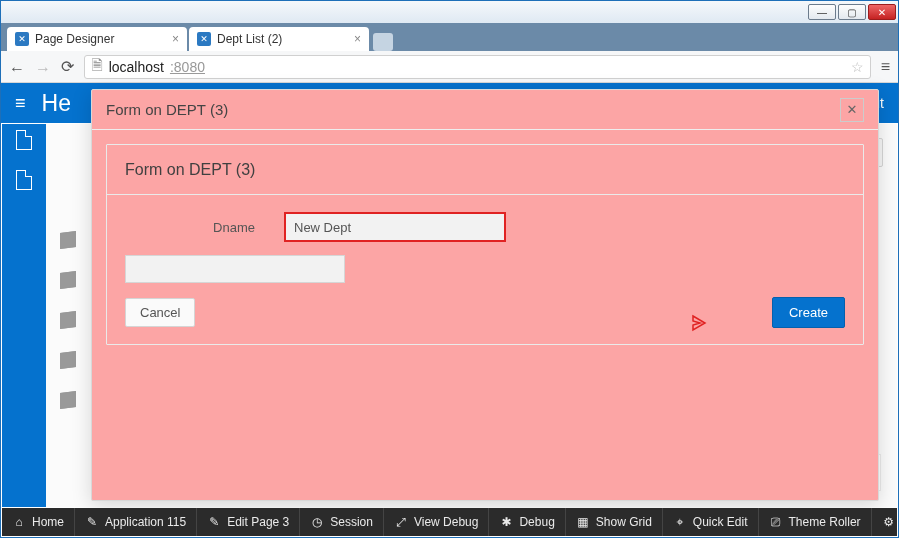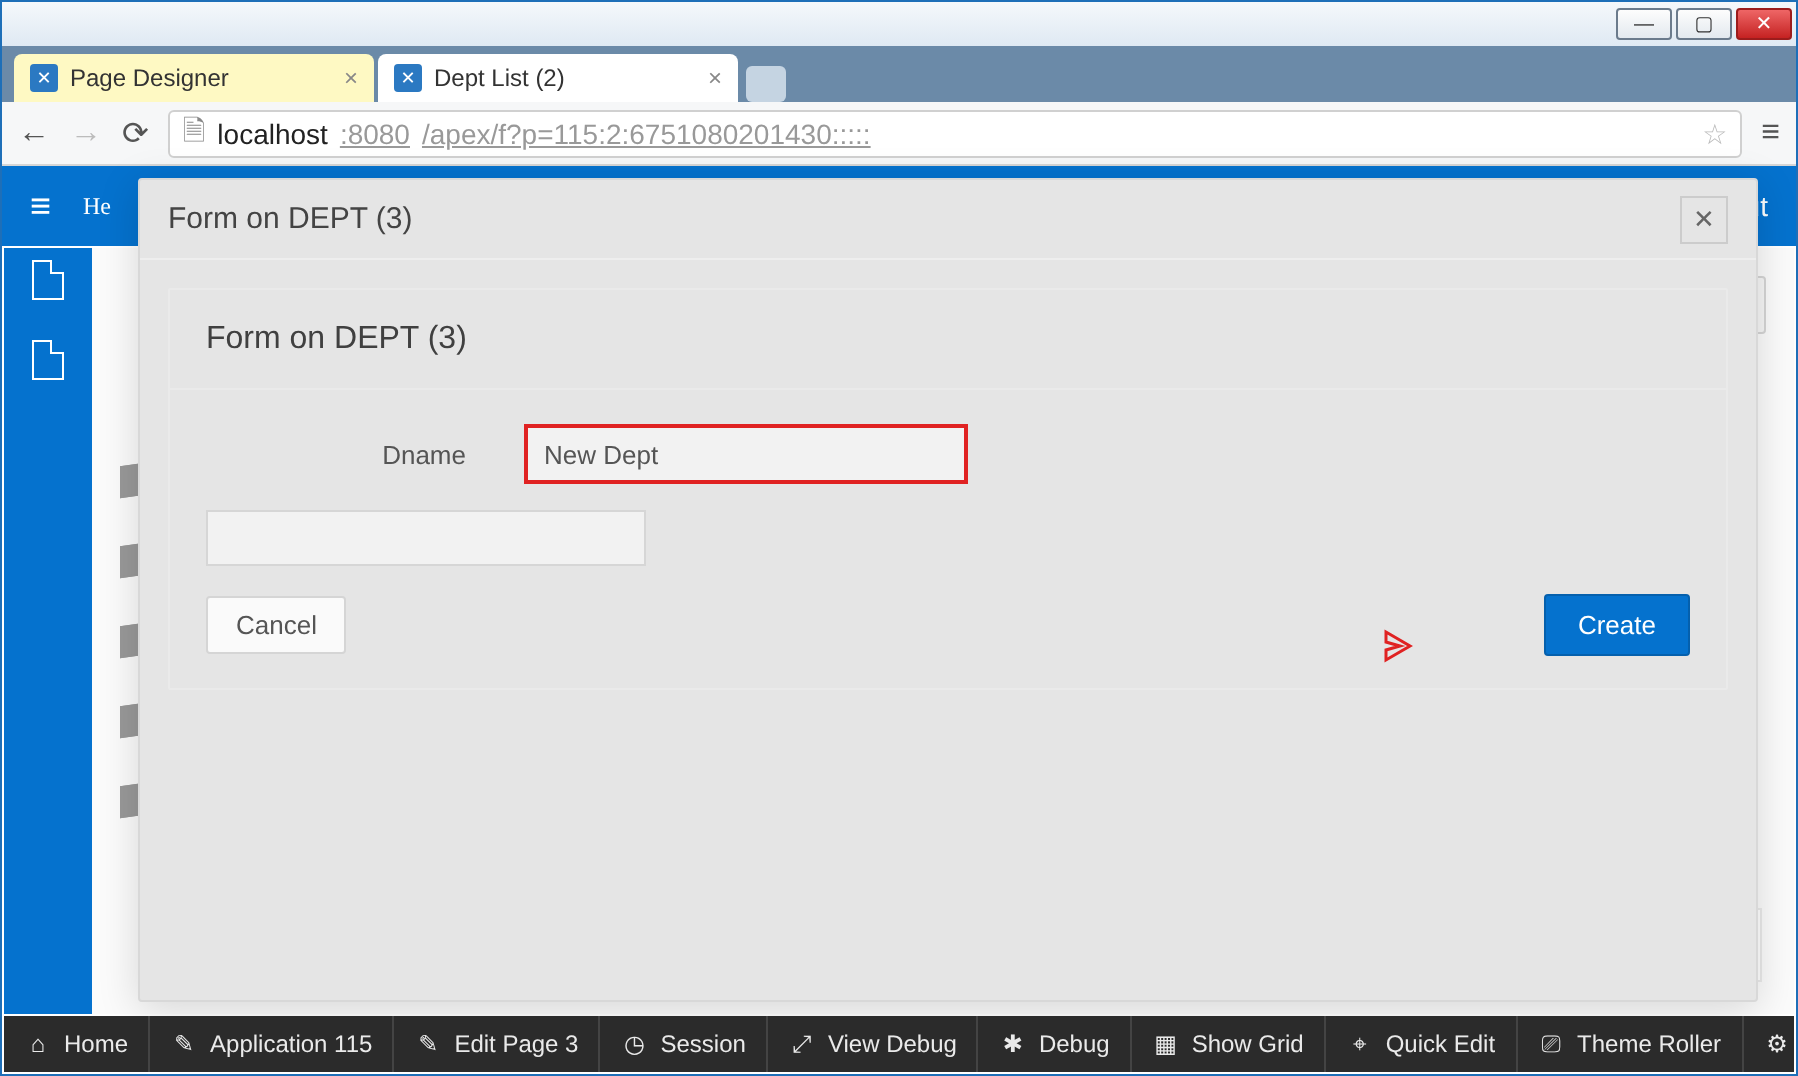--- a/index.html
+++ b/index.html
@@ -6,41 +6,41 @@
 body { width: 899px; height: 538px; overflow: hidden; background: #fff; position: relative; }
 
 
 .winframe { position:absolute; inset:0; border:1px solid #1e6fb8; }
 .wintitlebar { height:22px; background:linear-gradient(#f5f8fb,#dfe9f3); display:flex; align-items:center; justify-content:flex-end; padding:0 2px; gap:2px; }
 .winbtn { width:28px; height:16px; border:1px solid #6b7b8c; border-radius:2px; display:flex; align-items:center; justify-content:center; font-size:10px; color:#333; background:linear-gradient(#fdfdfd,#e3e9ef); }
 .winbtn.cls { background:linear-gradient(#e66,#c52222); color:#fff; border-color:#9c1c1c; }
 
 
 .tabstrip { height:28px; background:#6b8aa8; display:flex; align-items:flex-end; padding-left:6px; gap:2px; }
-.tab { height:24px; background:#fef9c3; border-radius:4px 4px 0 0; display:flex; align-items:center; padding:0 8px; font-size:12px; color:#333; min-width:180px; gap:6px; }
+.tab { height:24px; background:#ffffff; border-radius:4px 4px 0 0; display:flex; align-items:center; padding:0 8px; font-size:12px; color:#333; min-width:180px; gap:6px; }
 .tab.active { background:#ffffff; }
 .tab .x { margin-left:auto; color:#888; font-size:12px; }
 .tabicon { width:14px; height:14px; background:#2b79c2; display:inline-block; border-radius:2px; position:relative; }
 .tabicon::after { content:"✕"; position:absolute; inset:0; color:#fff; font-size:9px; display:flex; align-items:center; justify-content:center; }
 .newtab { width:20px; height:18px; background:#c5d4e2; margin-left:2px; border-radius:3px; }
 
 
 .addr { height:32px; background:#f6f7f8; border-bottom:1px solid #d6d6d6; display:flex; align-items:center; padding:0 8px; gap:10px; color:#555; }
 .addr .navicon { font-size:16px; color:#555; }
 .addr .navicon.dis { color:#bcbcbc; }
 .urlbox { flex:1; height:24px; border:1px solid #d0d0d0; border-radius:3px; background:#fff; display:flex; align-items:center; padding:0 6px; gap:6px; font-size:14px; color:#333; }
 .urlbox .host { color:#222; }
 .urlbox .rest { color:#999;text-decoration:underline; }
 .star { margin-left:auto; color:#bbb; }
 .burger { font-size:16px; color:#555; }
 
 
 .apexhdr { height:40px; background:#0572ce; color:#fff; display:flex; align-items:center; padding:0 14px; gap:16px; font-size:16px; }
 .apexhdr .ham { font-size:18px; }
-.apexhdr .title { font-size:12px;font-family:Liberation Serif, serif; }
+.apexhdr .title { font-size:23px; }
 .apexhdr .logout { margin-left:auto; font-size:14px; }
 
 
 .leftrail { position:absolute; left:1px; top:123px; width:44px; bottom:30px; background:#0572ce; display:flex; flex-direction:column; align-items:center; padding-top:6px; gap:20px; }
 .leftrail .fileicon { width:16px; height:20px; border:1.5px solid #fff; position:relative; }
 .leftrail .fileicon::after { content:""; position:absolute; top:-1px; right:-1px; width:6px; height:6px; background:#0572ce; border-left:1.5px solid #fff; border-bottom:1.5px solid #fff; }
 
 
 .content { position:absolute; left:45px; right:1px; top:123px; bottom:30px; background:#fbfbfb; padding:14px; }
 .topbtnrow { display:flex; justify-content:flex-end; }
@@ -50,21 +50,21 @@
 .rowstub::before,.rowstub::after { content:""; position:absolute; background:#999; }
 .rowstub::before { left:0; top:0; width:14px; height:14px; border:1px solid #999; transform:skewY(-8deg); }
 
 
 .devbar { position:absolute; left:1px; right:1px; bottom:1px; height:28px; background:#2b2b2b; color:#eaeaea; display:flex; align-items:center; font-size:12px; }
 .devitem { display:flex; align-items:center; gap:6px; padding:0 10px; border-right:1px solid #444; height:100%; white-space:nowrap; }
 .devitem:last-child { border-right:none; margin-left:auto; }
 .devicon { width:14px; height:14px; display:inline-flex; align-items:center; justify-content:center; font-size:12px; }
 
 
-.modal { position:absolute; left:68px; right:19px; top:88px; background:#e5e5e5; border:1px solid #d8d8d8; border-radius:2px; box-shadow:0 4px 20px rgba(0,0,0,.15); }
+.modal { position:absolute; left:90px; right:19px; top:88px; background:#fca5a5; border:1px solid #d8d8d8; border-radius:2px; box-shadow:0 4px 20px rgba(0,0,0,.15); }
 .modal-head { height:40px; display:flex; align-items:center; padding:0 14px; border-bottom:1px solid #eee; }
 .modal-head .t { font-size:15px; color:#444; }
 .modal-head .c { margin-left:auto; width:24px; height:24px; border:1px solid #ccc; display:flex; align-items:center; justify-content:center; color:#666; font-size:13px; }
 .modal-body { padding:14px; height:370px; }
 .panel { border:1px solid #eaeaea; border-radius:1px; }
 .panel-h { height:50px; display:flex; align-items:center; padding:0 18px; font-size:16px; color:#404040; border-bottom:1px solid #eaeaea; }
 .panel-b { padding:18px 18px 16px; }
 .frow { display:flex; align-items:center; margin-bottom:14px; }
 .flabel { width:160px; text-align:right; padding-right:30px; font-size:13px; color:#555; }
 .finput { width:220px; height:28px; border:1px solid #d6d6d6; background:#f2f2f2; padding:12px 8px; font-size:13px; color:#555; }
@@ -107,21 +107,20 @@
   </div>
 
   <div class="addr">
     <span class="navicon">←</span>
     <span class="navicon dis">→</span>
     <span class="navicon">⟳</span>
     <div class="urlbox">
       <span style="color:#888">🗎</span>
       <span class="host">localhost</span>
         <span class="rest">:8080</span>
-        <span class="rest">/apex/f?p=115:2:6751080201430:::::</span>
       <span class="star">☆</span>
     </div>
     <span class="burger">≡</span>
   </div>
 
   <div class="apexhdr">
     <span class="ham">≡</span>
     <span class="title">He</span>
     <span class="logout">Log Out</span>
   </div>

